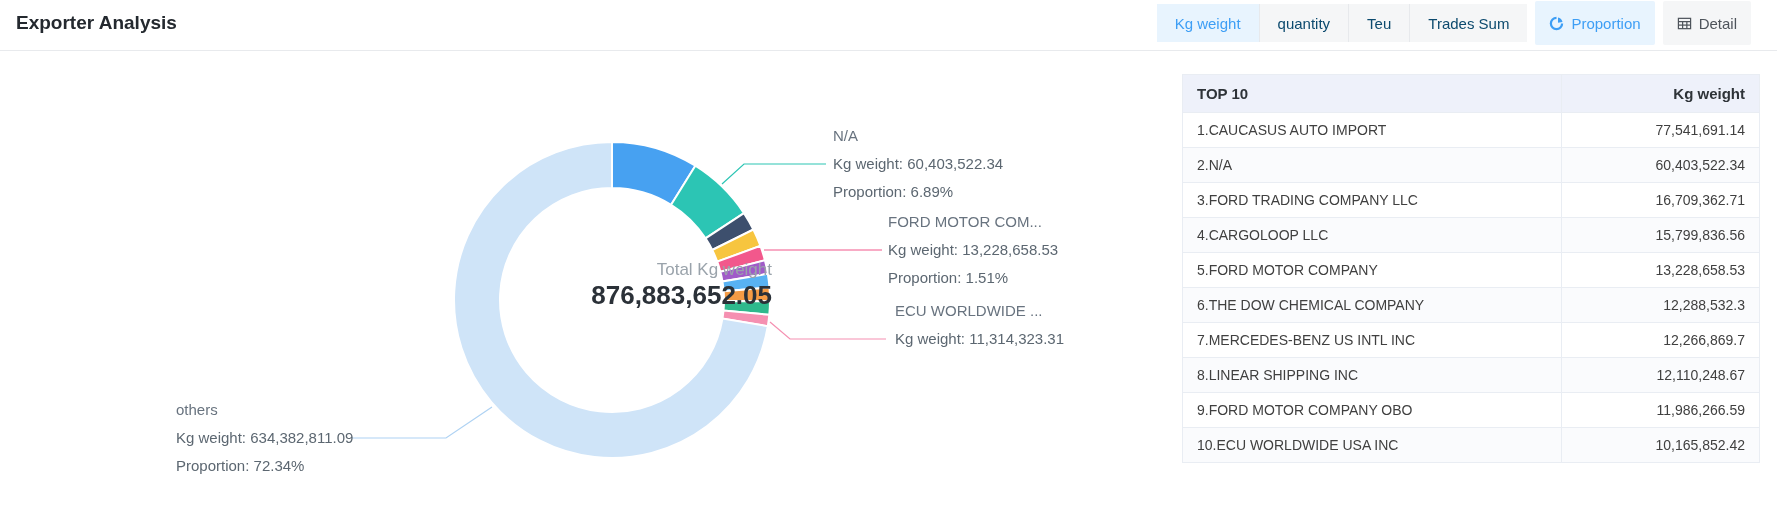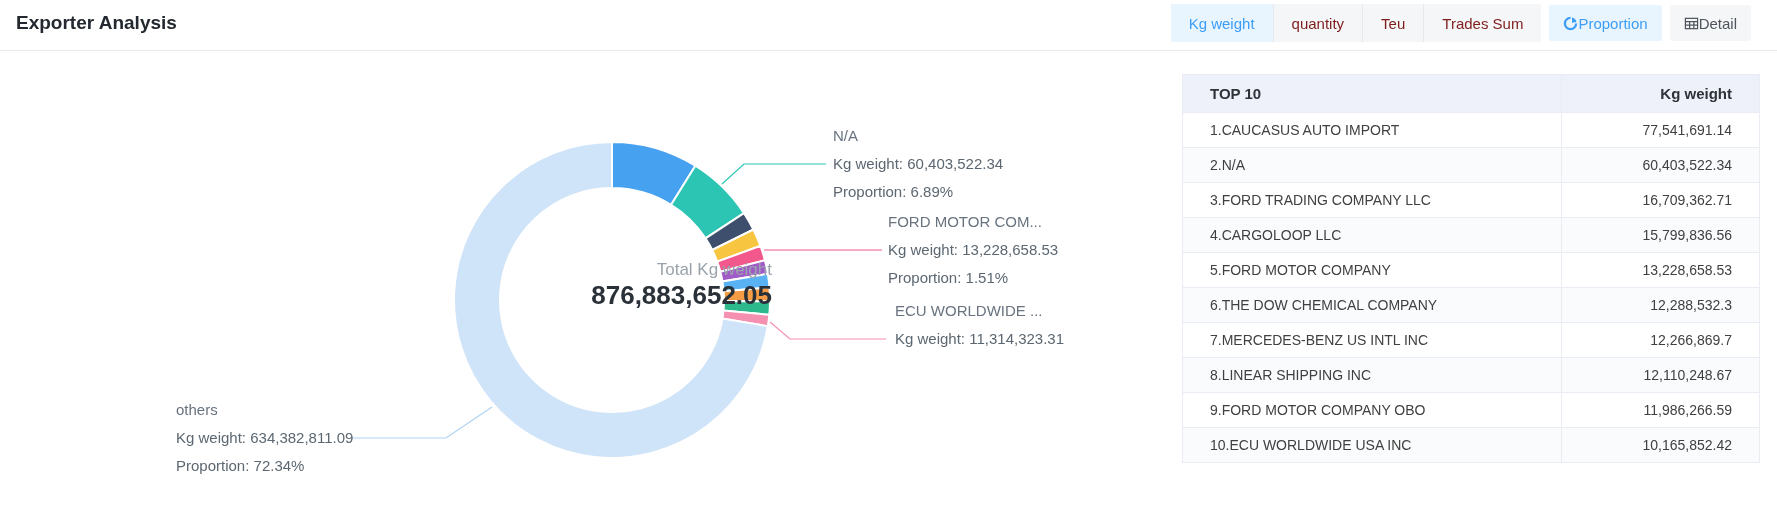--- a/index.html
+++ b/index.html
@@ -9,44 +9,44 @@
 
   
   .topbar{position:absolute;left:0;top:0;width:1777px;height:51px;
           border-bottom:1px solid #e8eaed;background:#fff;
           display:flex;align-items:center;justify-content:space-between;
           padding:0 26px 4px 16px;z-index:5}
   .page-title{font-size:19px;font-weight:600;color:#24292f}
   .controls{display:flex;align-items:center;gap:8px}
   .tabgroup{display:flex}
   .tab{height:38px;padding:0 18px;background:#f5f6f7;border:none;
-       border-right:1px solid #e7e9ec;font-size:15px;color:#7f1d1d;
+       border-right:1px solid #e7e9ec;font-size:15px;color:#0c4a6e;
        cursor:pointer;font-family:inherit;border-radius:0}
   .tab:last-child{border-right:none}
   .tab.active{background:#e8f4fe;color:#3d9ef5}
-  .viewbtn{height:36px;padding:0 14px;display:flex;align-items:center;
+  .viewbtn{height:44px;padding:0 14px;display:flex;align-items:center;gap:7px;
        background:#f5f6f7;border:none;font-size:15px;color:#4e545b;
        cursor:pointer;font-family:inherit;border-radius:2px}
   .viewbtn.active{background:#e8f4fe;color:#3d9ef5}
   .viewbtn .icn{display:flex;align-items:center}
 
   
   #donut-svg{position:absolute;left:0;top:0;z-index:1}
   .center-text{position:absolute;left:452px;top:260px;width:320px;
                text-align:right;z-index:2}
   .ct-label{font-size:17px;color:#9aa3ab}
   .ct-value{font-size:26px;color:#2b3138;font-weight:600;}
 
   .callout{position:absolute;font-size:15px;color:#5c6771;line-height:28px;z-index:3}
   .callout .c-name{color:#68737f}
 
   
   .top10{position:absolute;left:1182px;top:74px;z-index:4}
   table{border-collapse:collapse;width:578px}
-  th,td{border:1px solid #e9edf3;padding:0 27px}
+  th,td{border:1px solid #e9edf3;padding:0 14px}
   thead th{background:#eef1fa;height:38px;font-size:15px;font-weight:700;
            color:#2e3338;text-align:left}
   thead th:last-child{text-align:right;width:198px}
   thead th:first-child{width:380px}
   td{height:35px;font-size:14px;color:#404040}
   td:last-child{text-align:right}
   tbody tr:nth-child(even){background:#fafbfd}
 </style>
 </head>
 <body>

